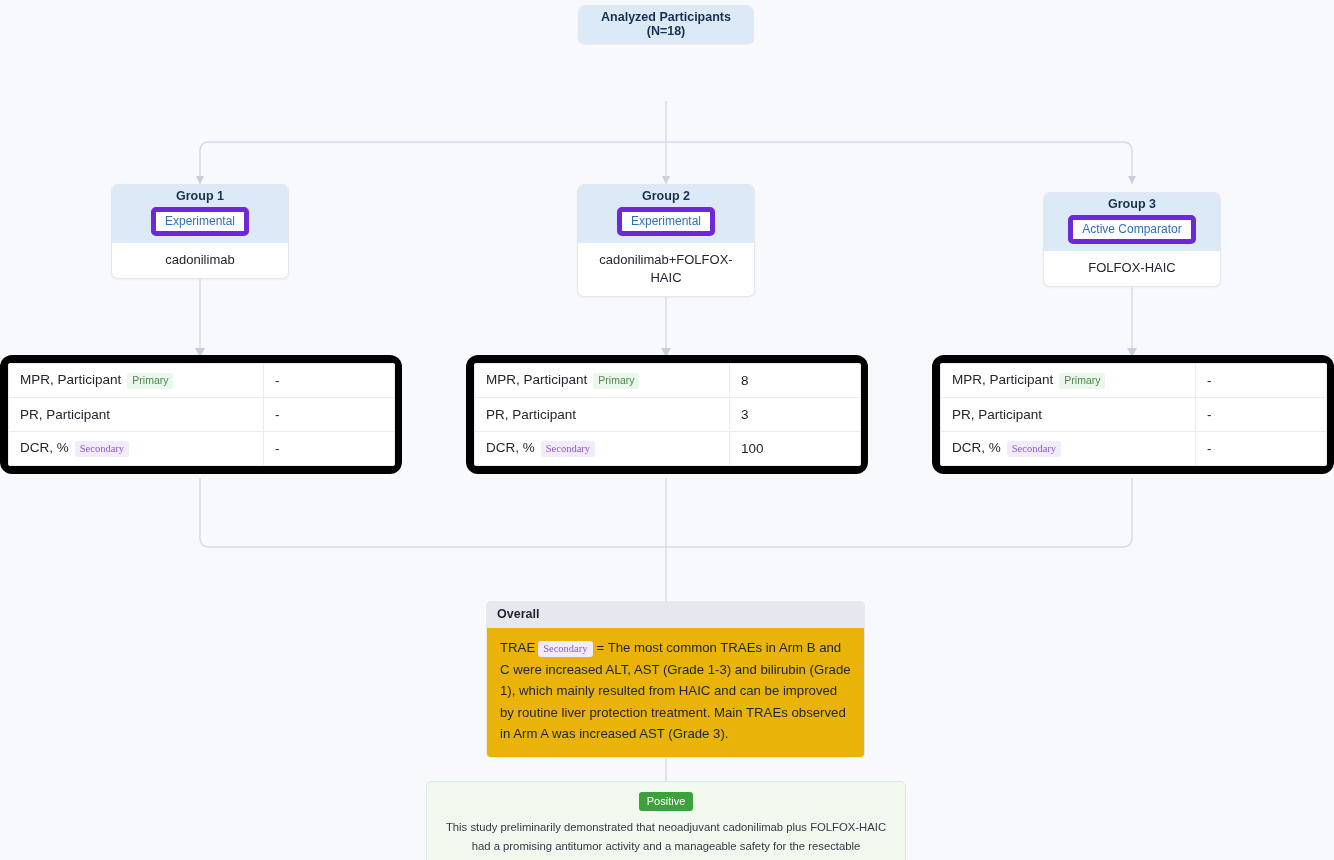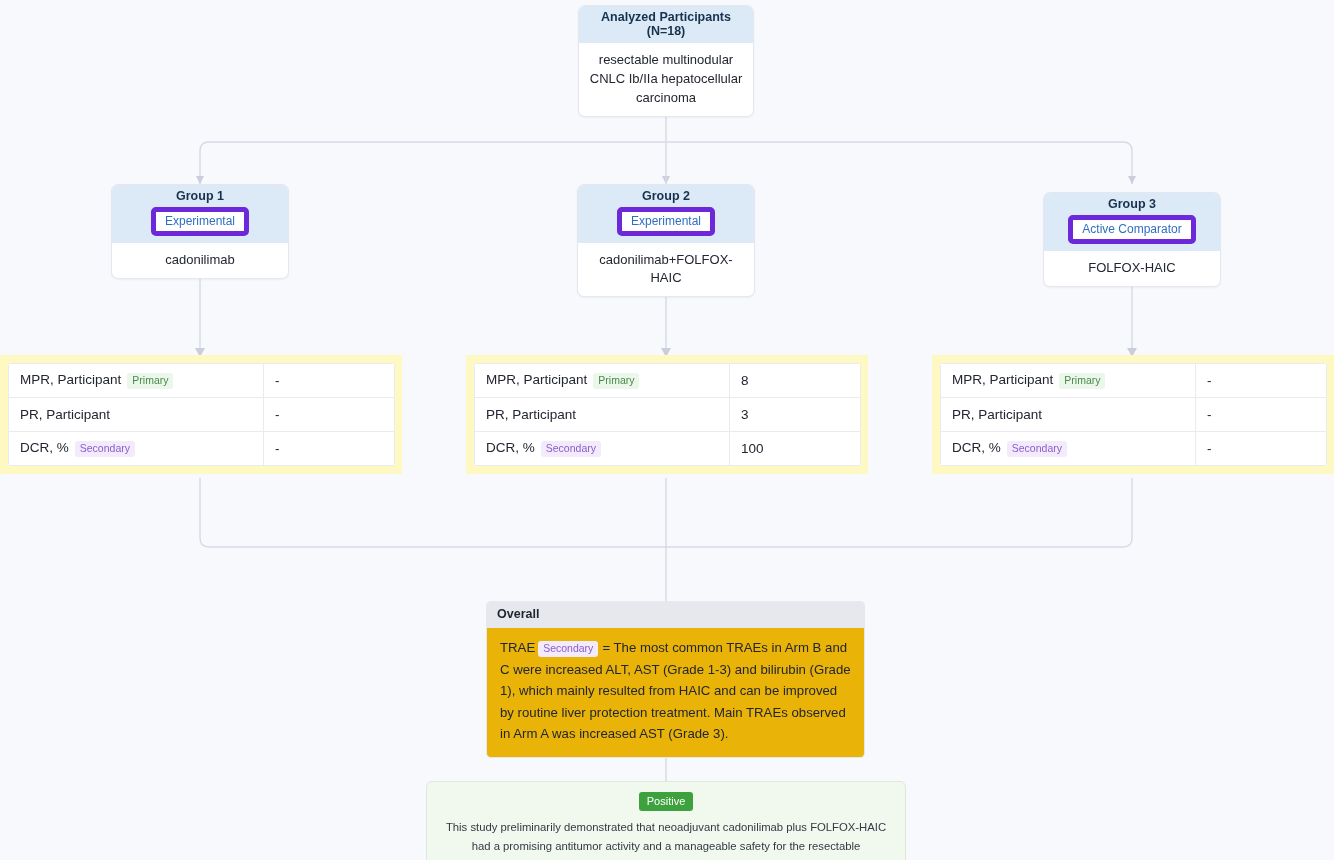--- a/index.html
+++ b/index.html
@@ -62,22 +62,22 @@
   
   .group-box { width: 178px; }
   #group-1 { left: 111px; top: 184px; }
   #group-2 { left: 577px; top: 184px; }
   #group-3 { left: 1043px; top: 192px; }
   .group-box .card-head { padding-bottom: 7px; }
 
   
   .table-wrap {
     position: absolute;
-    background: #fef9c3;
-    border-radius: 0;
+    background: #000000;
+    border-radius: 12px;
     padding: 8px;
     width: 402px;
   }
   #table-1 { left: 0px;    top: 355px; }
   #table-2 { left: 466px;  top: 355px; }
   #table-3 { left: 932px;  top: 355px; }
   .otable {
     width: 100%;
     background: #ffffff;
     border-collapse: collapse;
@@ -99,21 +99,21 @@
   .badge {
     display: inline-block;
     margin-left: 6px;
     padding: 1px 5px 2px;
     border-radius: 3px;
     font-size: 10.5px;
     line-height: 13px;
     vertical-align: middle;
   }
   .badge-primary   { background: #eaf7ea; color: #4a8a4a; }
-  .badge-secondary { background: #f3ebfb; color: #8a5ecb; }
+  .badge-secondary { background: #f3ebfb; color: #8a5ecb; font-family: Liberation Serif, serif; }
 
   
   #overall-wrap { left: 466px; top: 601px; width: 399px; position: absolute; padding-left: 20px; }
   #overall-head {
     background: #e6e8ed;
     border-radius: 5px 5px 0 0;
     padding: 6px 11px 7px;
     font-size: 12.5px;
     font-weight: bold;
     color: #1f2430;
@@ -181,21 +181,20 @@
 
     <path d="M 200 478 L 200 538 Q 200 547 209 547 L 1123 547 Q 1132 547 1132 538 L 1132 478"></path>
     <line x1="666" y1="478" x2="666" y2="547"></line>
     <line x1="666" y1="547" x2="666" y2="601"></line>
 
     <line x1="666" y1="747" x2="666" y2="781"></line>
   </svg>
 
   <div class="card" id="root-box">
     <div class="card-head">Analyzed Participants (N=18)</div>
-    <div class="card-body">resectable multinodular CNLC Ib/IIa hepatocellular carcinoma</div>
   </div>
 
   <div class="card group-box" id="group-1">
     <div class="card-head">
       <div>Group 1</div>
       <span class="pill">Experimental</span>
     </div>
     <div class="card-body">cadonilimab</div>
   </div>
 

